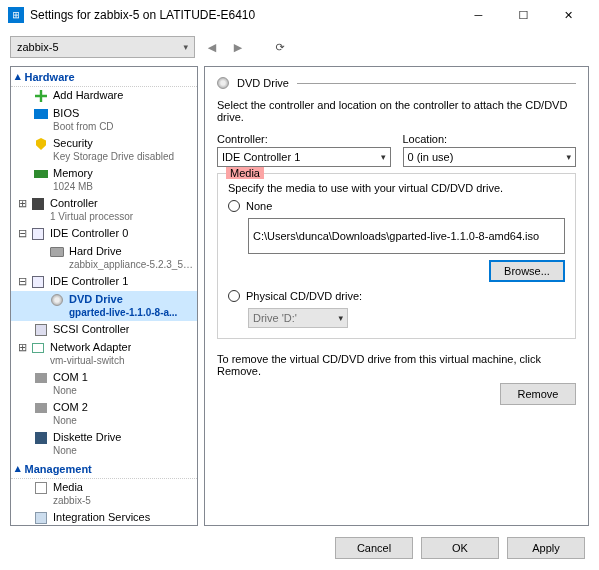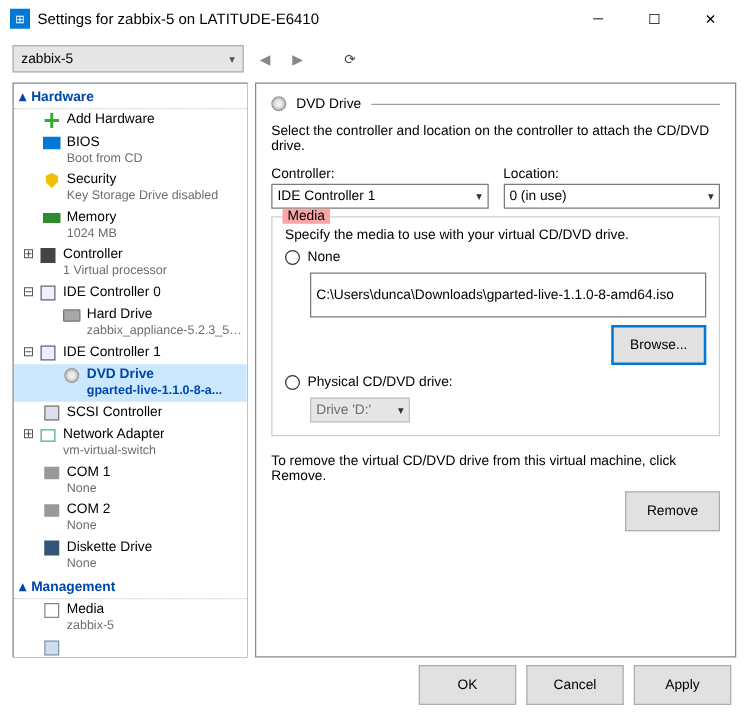--- a/index.html
+++ b/index.html
@@ -48,21 +48,21 @@
 .dropdown { height:20px; border:1px solid #7a7a7a; background:#fff; display:flex; align-items:center; padding:0 4px; justify-content:space-between;}
 .dropdown .chev { color:#333; font-size:9px;}
 
 .group-box { border:1px solid #d0d0d0; padding: 8px 10px 10px 10px; position:relative; margin-top:6px;}
 .group-box > .legend { position:absolute; top:-7px; left:8px; background:#fca5a5; padding:0 4px; }
 .radio-row { display:flex; align-items:center; gap:6px; margin:6px 0;}
 .radio { width:12px;height:12px;border-radius:50%;border:1px solid #333; display:inline-flex;align-items:center;justify-content:center;}
 .radio.checked::after{content:"";width:6px;height:6px;border-radius:50%;background:#333;}
 .sub-indent { margin-left:20px; }
 .textinput { width:100%; height:36px; border:1px solid #7a7a7a; padding:0 4px; background:#fff; display:flex;align-items:center; font-size:11px; overflow:hidden;white-space:nowrap;}
-.btn { height:32px; min-width:76px; border:1px solid #adadad; background:#e1e1e1; display:inline-flex;align-items:center;justify-content:center; padding:0 10px; }
+.btn { height:22px; min-width:76px; border:1px solid #adadad; background:#e1e1e1; display:inline-flex;align-items:center;justify-content:center; padding:0 10px; }
 .btn.primary-outline { border:2px solid #0078d4; background:#e1e1e1;}
 .right-align { display:flex; justify-content:flex-end; margin-top:6px;}
 .dropdown.disabled{background:#e6e6e6;color:#6d6d6d;border-color:#c0c0c0;}
 .remove-row{display:flex;align-items:center;gap:10px;margin-top:14px;}
 .remove-row .txt{flex:1;}
 
 
 .footer { height:44px; display:flex;align-items:center;justify-content:flex-end; gap:8px; padding:0 14px; border-top:0;}
 .footer .btn{min-width:78px;}
 
@@ -255,20 +255,24 @@
         </span>
       <span class="labels">
           <span class="name">Media</span>
           <span class="detail">zabbix-5</span>
         </span>
     </div>
     <div class="tree-item tree-indent1">
       <span class="icon">
           <span class="ic-int"></span>
         </span>
+      <span class="labels">
+          <span class="name">Integration Services</span>
+          <span class="detail">Some services offered</span>
+        </span>
     </div>
 
   </div>
 
   <div class="right-pane">
     <div class="panel-title-row">
       <span class="ic-disc"></span>
       <span>DVD Drive</span>
       <span class="hr"></span>
     </div>
@@ -304,33 +308,33 @@
         <div class="right-align">
           <div class="btn primary-outline">Browse...</div>
         </div>
       </div>
 
       <div class="radio-row" style="margin-top:8px">
         <span class="radio"></span>
         <span>Physical CD/DVD drive:</span>
       </div>
       <div class="sub-indent">
-        <div class="dropdown disabled" style="width:80px">
+        <div class="dropdown disabled" style="width:100px">
           <span>Drive 'D:'</span>
           <span class="chev">▾</span>
         </div>
       </div>
     </div>
 
     <div class="remove-row">
       <span class="txt">To remove the virtual CD/DVD drive from this virtual machine, click Remove.</span>
     </div>
     <div class="right-align">
       <div class="btn">Remove</div>
     </div>
   </div>
 </div>
 
 <div class="footer">
+  <div class="btn">Cancel</div>
   <div class="btn">OK</div>
-  <div class="btn">Cancel</div>
   <div class="btn">Apply</div>
 </div>
 
 </body></html>

